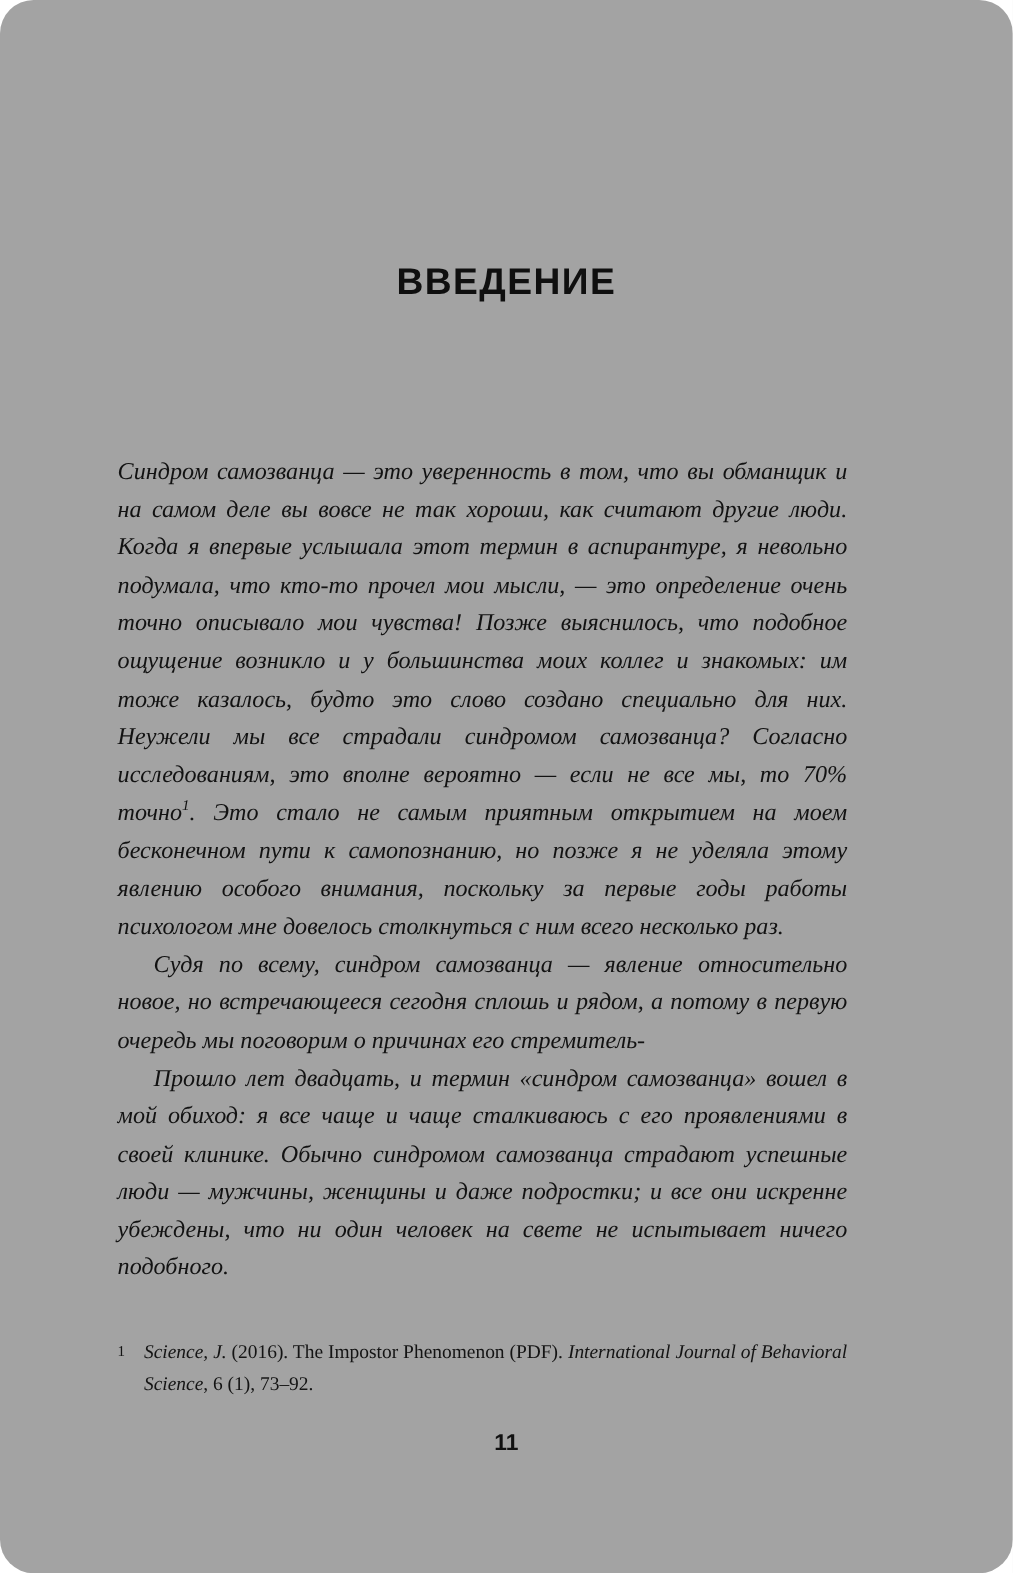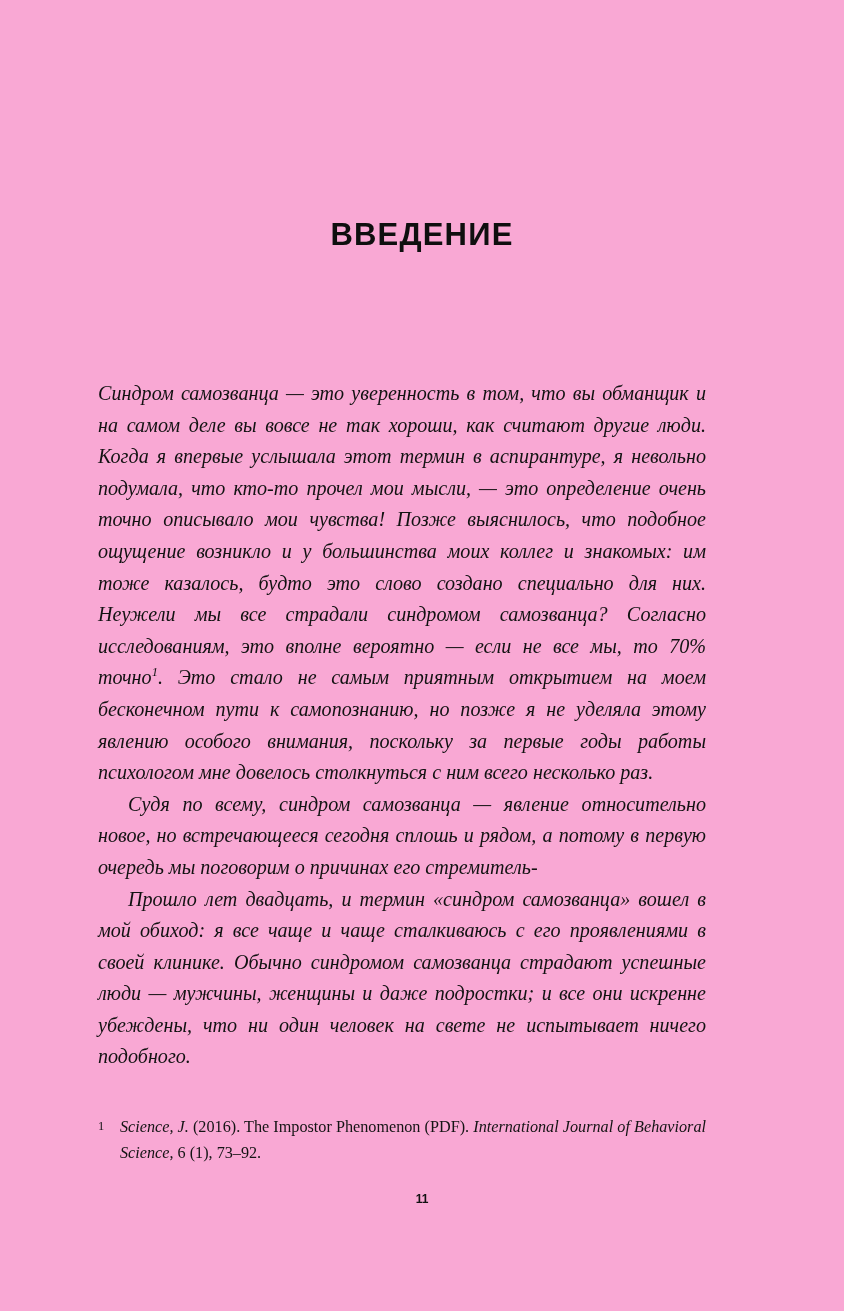--- a/index.html
+++ b/index.html
@@ -5,24 +5,25 @@
   html, body {
     margin: 0;
     padding: 0;
     background: #ffffff;
   }
   .page {
     position: relative;
     width: 844px;
     height: 1311px;
     margin: 0 auto;
-    background: #f9a8d4;
+    background: #a3a3a3;
     overflow: hidden;
     font-family: "Liberation Serif", serif;
     color: #111111;
+    border-radius: 28px;
   }
   .chapter-title {
     position: absolute;
     top: 196px;
     left: 0;
     width: 844px;
     text-align: center;
     font-family: "Liberation Sans", sans-serif;
     font-weight: bold;
     font-size: 31px;
@@ -78,21 +79,21 @@
     font-style: italic;
   }
   .page-number {
     position: absolute;
     top: 1192px;
     left: 0;
     width: 844px;
     text-align: center;
     font-family: "Liberation Sans", sans-serif;
     font-weight: bold;
-    font-size: 12px;
+    font-size: 19px;
     color: #111111;
   }
 </style>
 </head>
 <body>
 
 <div class="page">
 
   <h1 class="chapter-title">ВВЕДЕНИЕ</h1>
 

